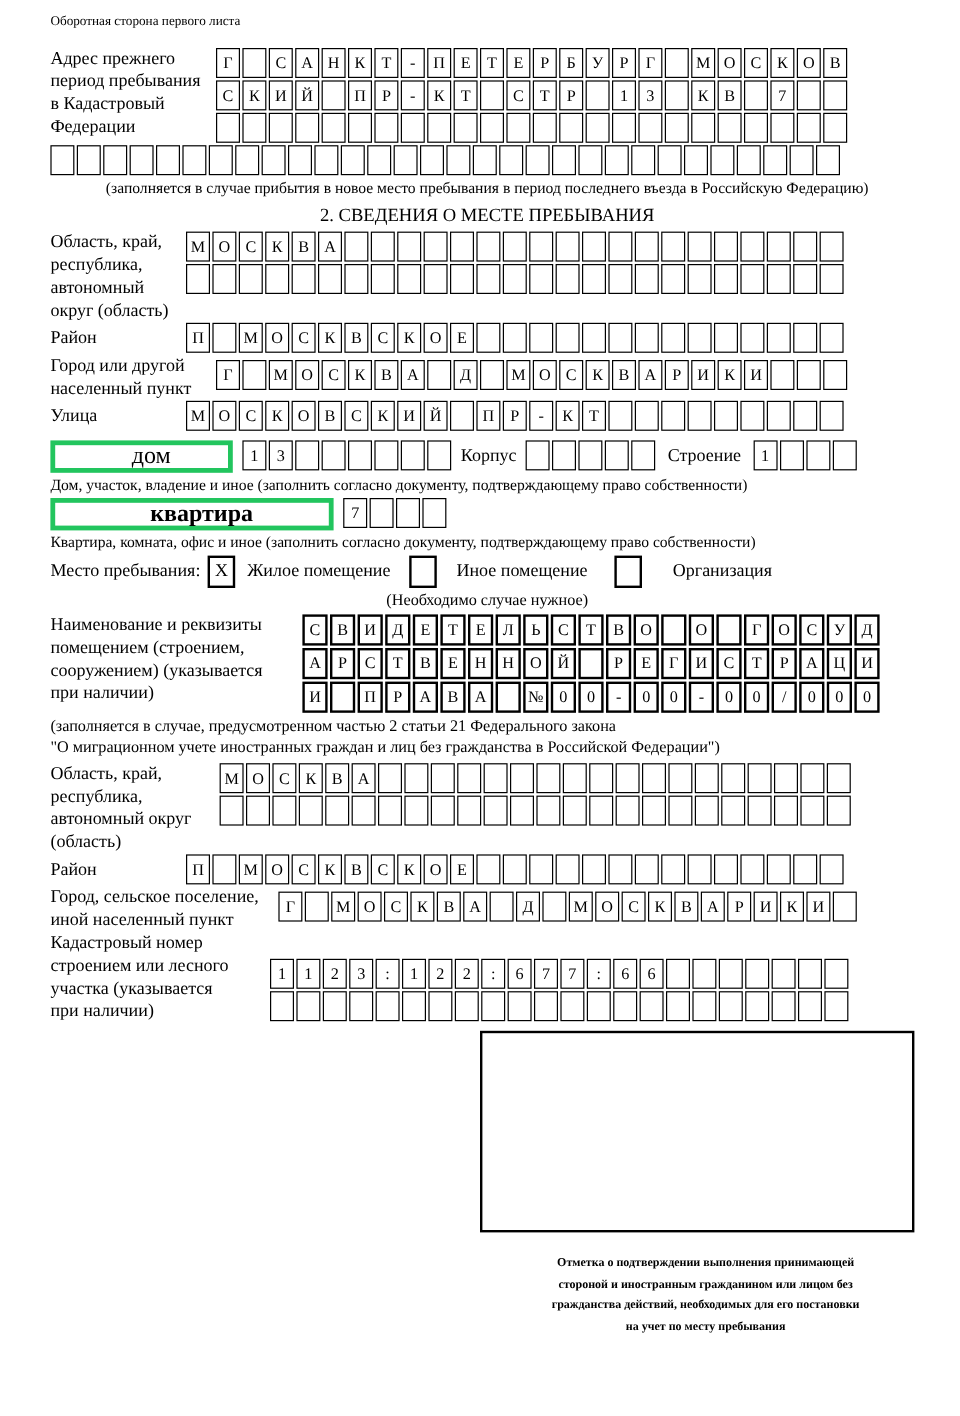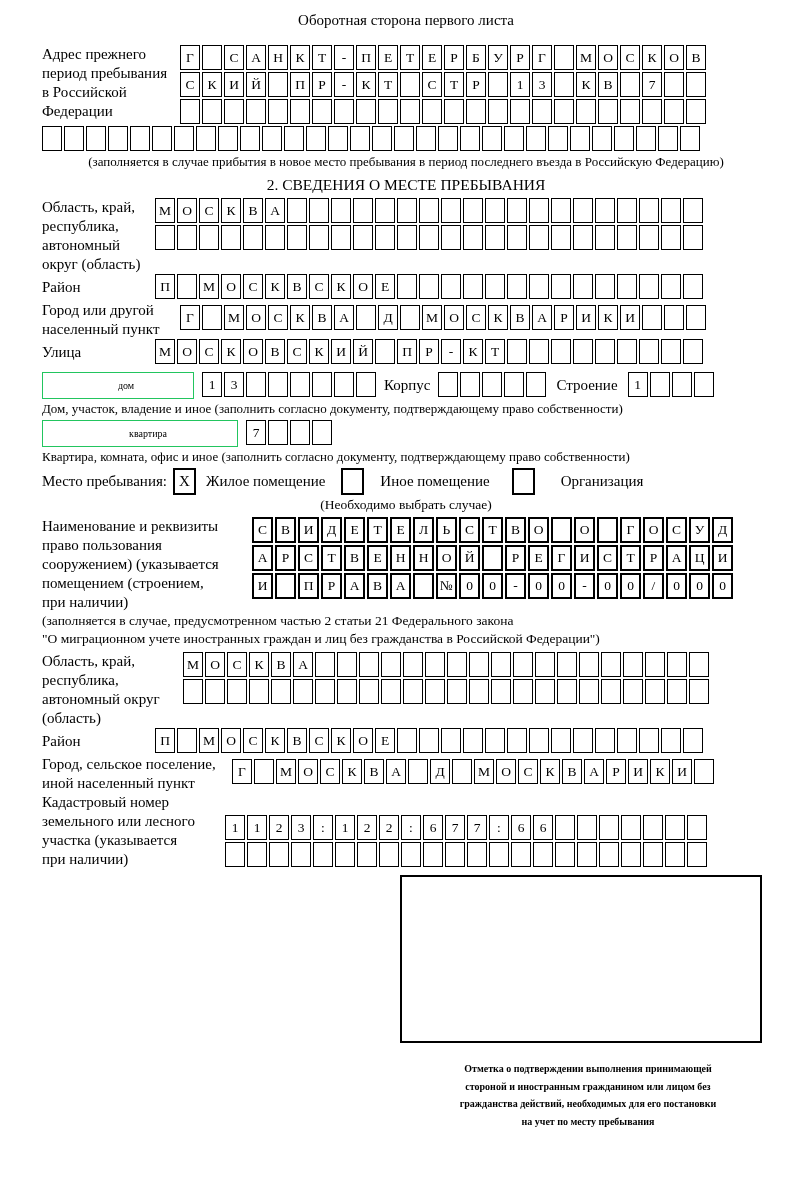--- a/index.html
+++ b/index.html
@@ -2,37 +2,37 @@
 <html><head>
 <meta charset="utf-8">
 <style>
   * { margin:0; padding:0; box-sizing:border-box; }
   html,body { background:#fff; }
   body {
     width:800px; height:1180px; overflow:hidden; position:relative;
     font-family:"Liberation Serif", serif; color:#000;
   }
   .page { padding:12px 30px 0 42px; }
-  .corner { text-align:center; font-size:15px; margin-bottom:16px; }
+  .corner { text-align:left; font-size:11px; margin-bottom:16px; }
   .flexrow { display:flex; }
   .label { font-size:15px; line-height:19px; flex:none; }
   .label.mid { line-height:27px; }
   .w113{width:113px;} .w138{width:138px;} .w141{width:141px;}
   .w183{width:183px;} .w190{width:190px;} .w210{width:210px;}
   .cells { display:flex; gap:2px; margin-bottom:2px; }
   .cell { width:20px; height:25px; border:1px solid #000; flex:none;
           display:flex; align-items:center; justify-content:center;
           font-size:13.5px; font-family:"Liberation Serif", serif; }
   .bold-cells .cell { border-width:2px; height:26px; width:21px; }
   .footnote { text-align:center; font-size:13px; margin:3px 0 2px 0; }
   .sec-title { text-align:center; font-weight:normal; font-size:15.5px; margin:6px 0 4px 0; }
   .minh76 { min-height:76px; }
   .caption { font-size:13px; margin:2px 0 3px 0; }
-  .wide-box { border:1px solid #22c55e; height:27px; display:flex; align-items:center;
-              justify-content:center; font-size:10px; flex:none;padding-left:16px; }
+  .wide-box { border:4px solid #22c55e; height:27px; display:flex; align-items:center;
+              justify-content:center; font-size:20px; flex:none;padding-left:16px; }
   .inline-label { font-size:15px; line-height:27px; flex:none; }
   .stay-row { display:flex; align-items:center; font-size:15px; margin-top:3px; }
   .checkbox { width:23px; height:27px; border:2px solid #000; flex:none;
               display:flex; align-items:center; justify-content:center; font-size:15px; }
   .stay-note { text-align:center; font-size:13.5px; margin:2px 0 4px 0; }
   .act-note { font-size:13.5px; line-height:18px; }
   .stamp-box { width:362px; height:168px; border:2px solid #000; margin-left:358px; margin-top:6px; }
   .stamp-caption { width:420px; margin-left:336px; text-align:center;
                    font-size:10px; line-height:17.5px; margin-top:17px; font-weight:bold; }
   .mt2{margin-top:2px;} .mt4{margin-top:4px;} .mt6{margin-top:6px;}
@@ -43,21 +43,21 @@
 <body>
 
 <div class="page">
 
   <div class="corner">Оборотная сторона первого листа</div>
 
   <div class="flexrow">
     <div class="label w138">
       <div>Адрес прежнего</div>
       <div>период пребывания</div>
-      <div>в Российской</div>
+      <div>в Кадастровый</div>
       <div>Федерации</div>
     </div>
     <div>
       <div class="cells">
           <div class="cell">Г</div>
           <div class="cell"></div>
           <div class="cell">С</div>
           <div class="cell">А</div>
           <div class="cell">Н</div>
           <div class="cell">К</div>
@@ -355,21 +355,21 @@
     <div class="cells">
         <div class="cell">1</div>
         <div class="cell"></div>
         <div class="cell"></div>
         <div class="cell"></div>
       </div>
   </div>
   <div class="caption">Дом, участок, владение и иное (заполнить согласно документу, подтверждающему право собственности)</div>
 
   <div class="flexrow mt2">
-    <div class="wide-box" style="width:196px;">квартира</div>
+    <div class="wide-box" style="width:236px;font-weight:bold;">квартира</div>
     <div style="width:8px;flex:none;"></div>
     <div class="cells">
         <div class="cell">7</div>
         <div class="cell"></div>
         <div class="cell"></div>
         <div class="cell"></div>
       </div>
   </div>
   <div class="caption">Квартира, комната, офис и иное (заполнить согласно документу, подтверждающему право собственности)</div>
 
@@ -381,28 +381,27 @@
     <span>Жилое помещение</span>
     <span style="width:16px;"></span>
     <div class="checkbox"></div>
     <span style="width:16px;"></span>
     <span>Иное помещение</span>
     <span style="width:22px;"></span>
     <div class="checkbox"></div>
     <span style="width:26px;"></span>
     <span>Организация</span>
   </div>
-  <div class="stay-note">(Необходимо выбрать случае)</div>
+  <div class="stay-note">(Необходимо случае нужное)</div>
 
   <div class="flexrow mt4">
     <div class="label w210">
       <div>Наименование и реквизиты</div>
-      <div>право пользования</div>
+      <div>помещением (строением,</div>
       <div>сооружением) (указывается</div>
-      <div>помещением (строением,</div>
       <div>при наличии)</div>
     </div>
     <div class="bold-cells">
       <div class="cells">
           <div class="cell">С</div>
           <div class="cell">В</div>
           <div class="cell">И</div>
           <div class="cell">Д</div>
           <div class="cell">Е</div>
           <div class="cell">Т</div>
@@ -595,21 +594,21 @@
         <div class="cell">И</div>
         <div class="cell">К</div>
         <div class="cell">И</div>
         <div class="cell"></div>
       </div>
   </div>
 
   <div class="flexrow">
     <div class="label w183">
       <div>Кадастровый номер</div>
-      <div>земельного или лесного</div>
+      <div>строением или лесного</div>
       <div>участка (указывается</div>
       <div>при наличии)</div>
     </div>
     <div class="cells-offset">
       <div class="cells">
           <div class="cell">1</div>
           <div class="cell">1</div>
           <div class="cell">2</div>
           <div class="cell">3</div>
           <div class="cell">:</div>

